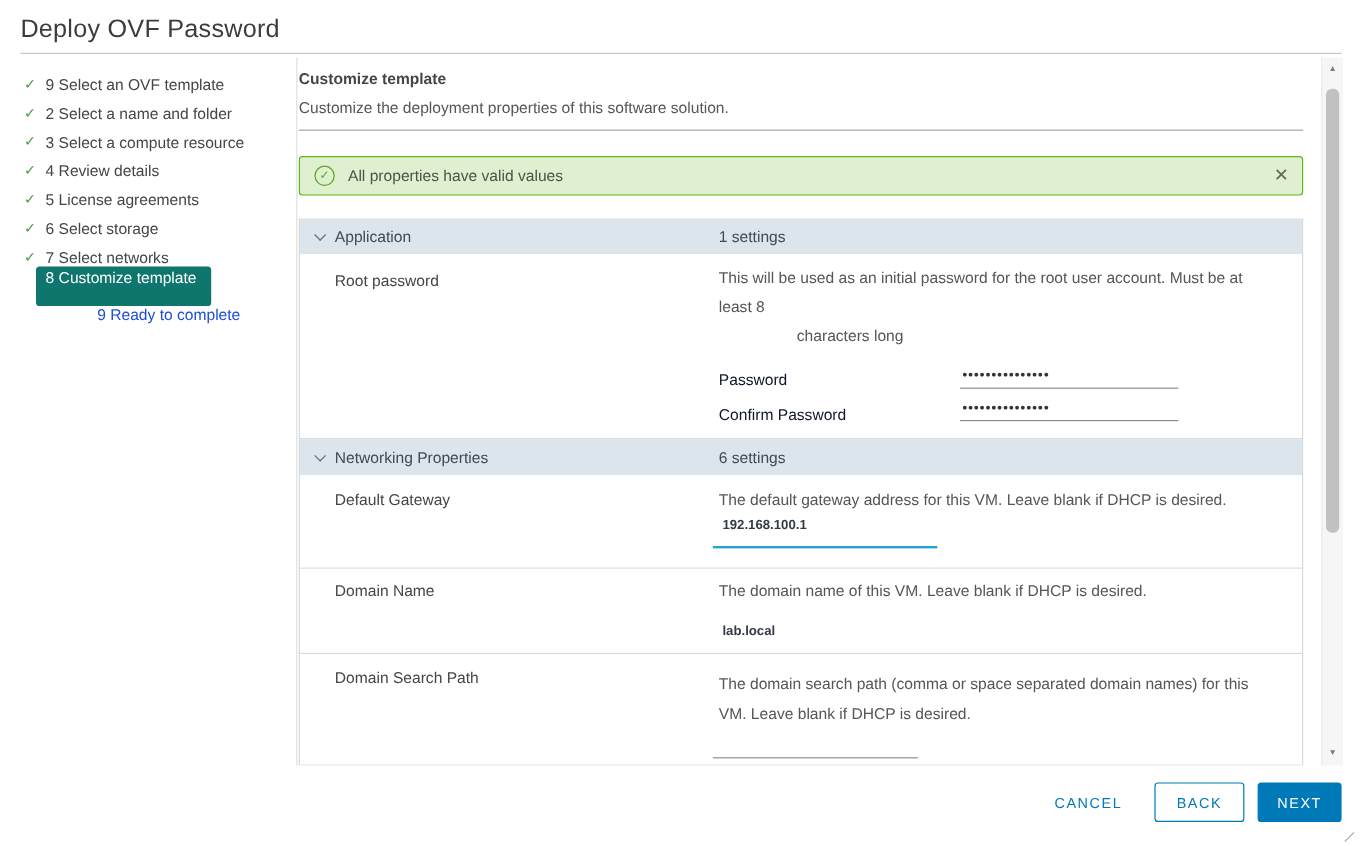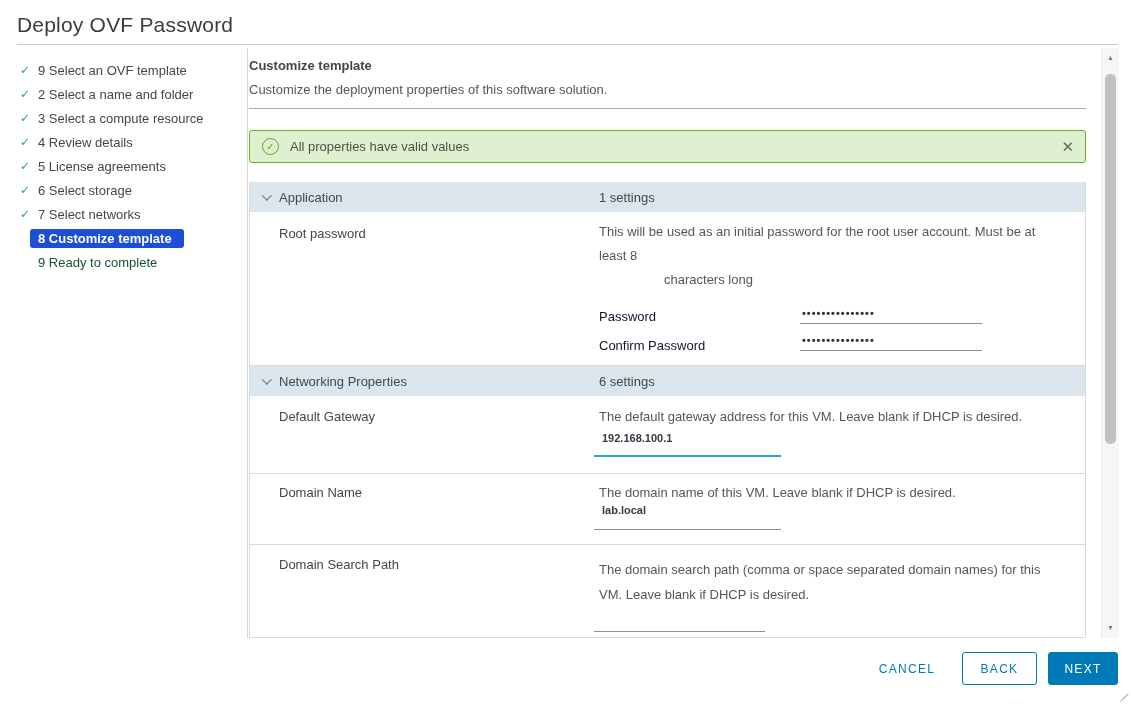--- a/index.html
+++ b/index.html
@@ -21,24 +21,24 @@
 
   
   .sidebar { position: absolute; left: 0; top: 58px; width: 247px; }
   .step {
     position: relative; height: 24px; display: flex; align-items: center;
     padding-left: 38px; font-size: 13px; color: #464646; cursor: pointer; white-space: nowrap;
   }
   .step .check-icon {
     position: absolute; left: 20px; color: #3fa142; font-size: 12px; font-weight: 700;
   }
-  .step.pending { color: #14532d; cursor: default; }
+  .step.pending { color: #1d4ed8; cursor: default; margin-left: 43px; }
   .step.active .pill {
-    background: #1d4ed8; color: #fff; font-weight: 700;
-    padding: 2px 12px 2px 8px; margin-left: -8px; border-radius: 3px;
+    background: #0f766e; color: #fff; font-weight: 400;
+    padding: 2px 12px 16px 8px; margin-left: -8px; border-radius: 3px;
   }
   .sidebar-rule { position: absolute; left: 247px; top: 48px; width: 1px; height: 590px; background: #d6d6d6; }
 
   
   .content { position: absolute; left: 248px; top: 48px; width: 853px; height: 590px; overflow: hidden; background: #fff; }
   .content-heading { position: absolute; left: 1px; top: 10px; font-size: 13px; font-weight: 700; color: #464646; }
   .content-subheading { position: absolute; left: 1px; top: 34px; font-size: 13px; color: #565656; }
   .header-rule { position: absolute; left: 1px; top: 60px; width: 837px; height: 1px; background: #a9a9a9; }
 
   
@@ -103,21 +103,21 @@
 
   .field-input {
     position: absolute; left: 344px; background: transparent; outline: none;
     border: none; font-size: 11px; font-weight: 700; color: #333c45;
     padding: 0 0 4px 8px;
   }
   .field-input.gateway-input {
     top: 28px; width: 187px; height: 33px; border-bottom: 2px solid #2b9fd9;
   }
   .field-input.domain-input {
-    top: 20px; width: 187px; height: 36px; border-bottom: 1px solid #8f8f8f;
+    top: 36px; width: 187px; height: 36px; border-bottom: 1px solid #8f8f8f;
   }
   .field-input.search-input {
     top: 57px; width: 171px; height: 30px; border-bottom: 1px solid #8f8f8f;
   }
 
   
   .scrollbar {
     position: absolute; left: 1101px; top: 48px; width: 18px; height: 590px;
     background: #f6f6f6; border-left: 1px solid #ececec;
   }

